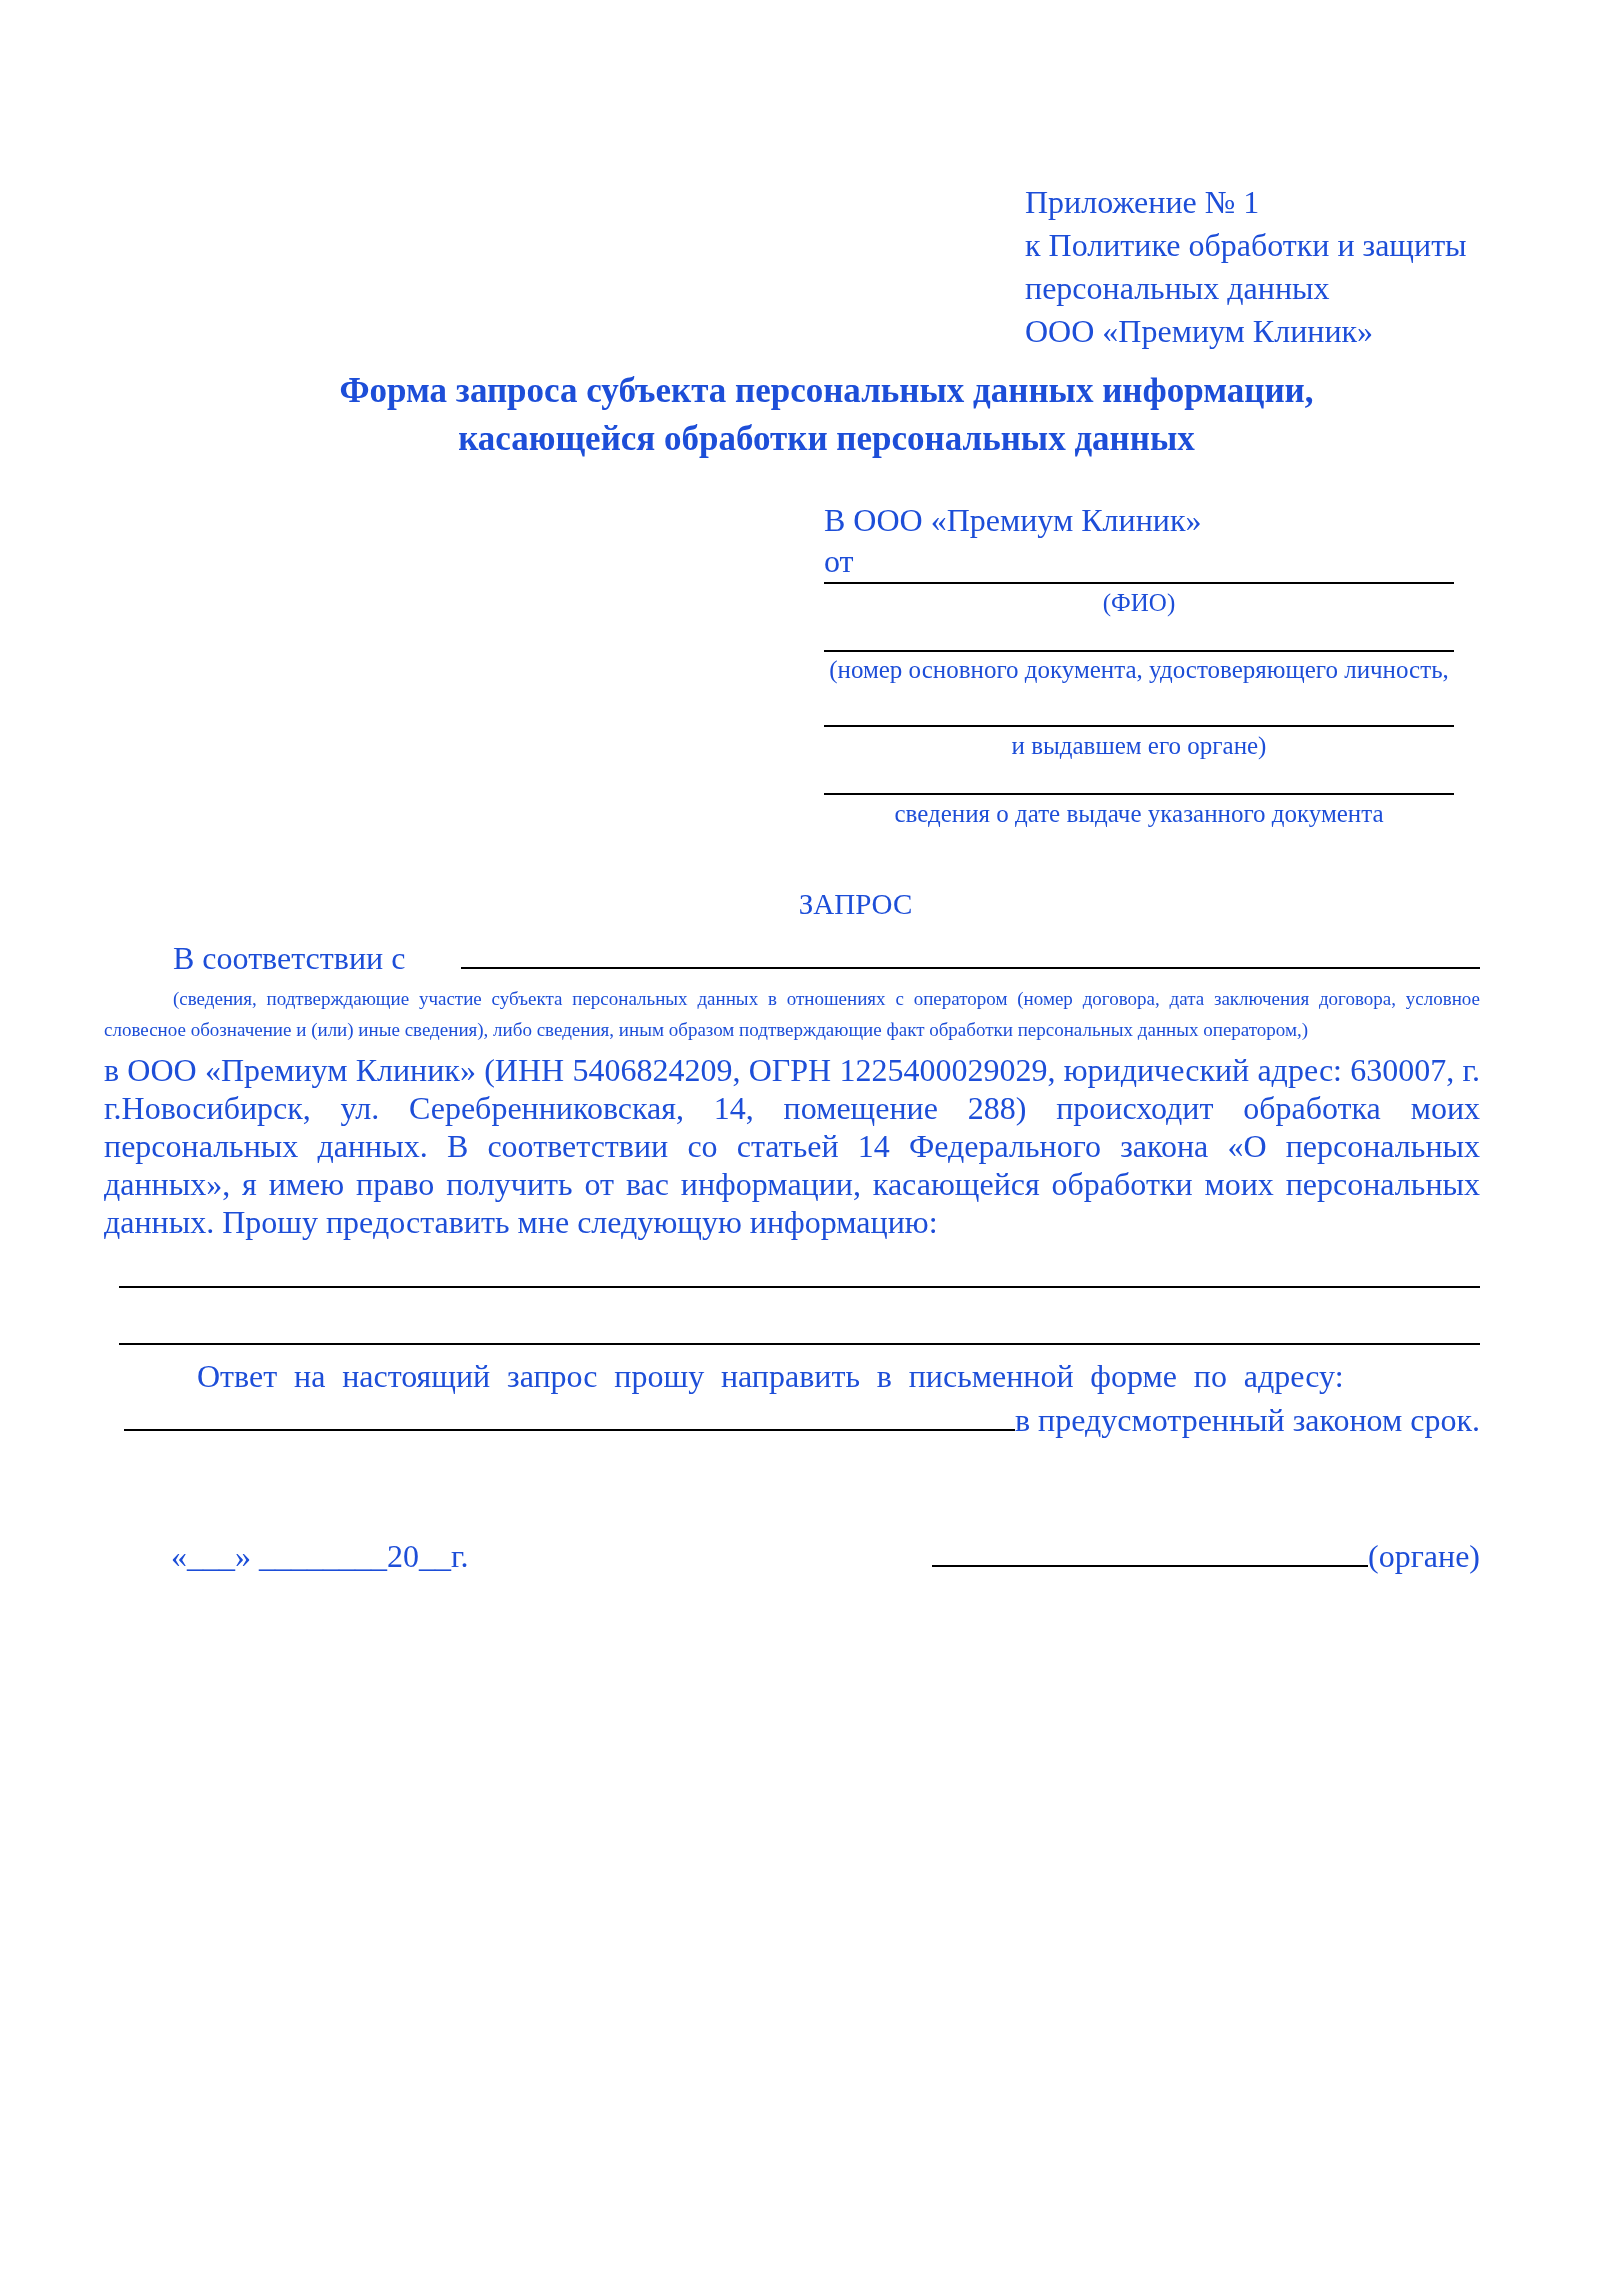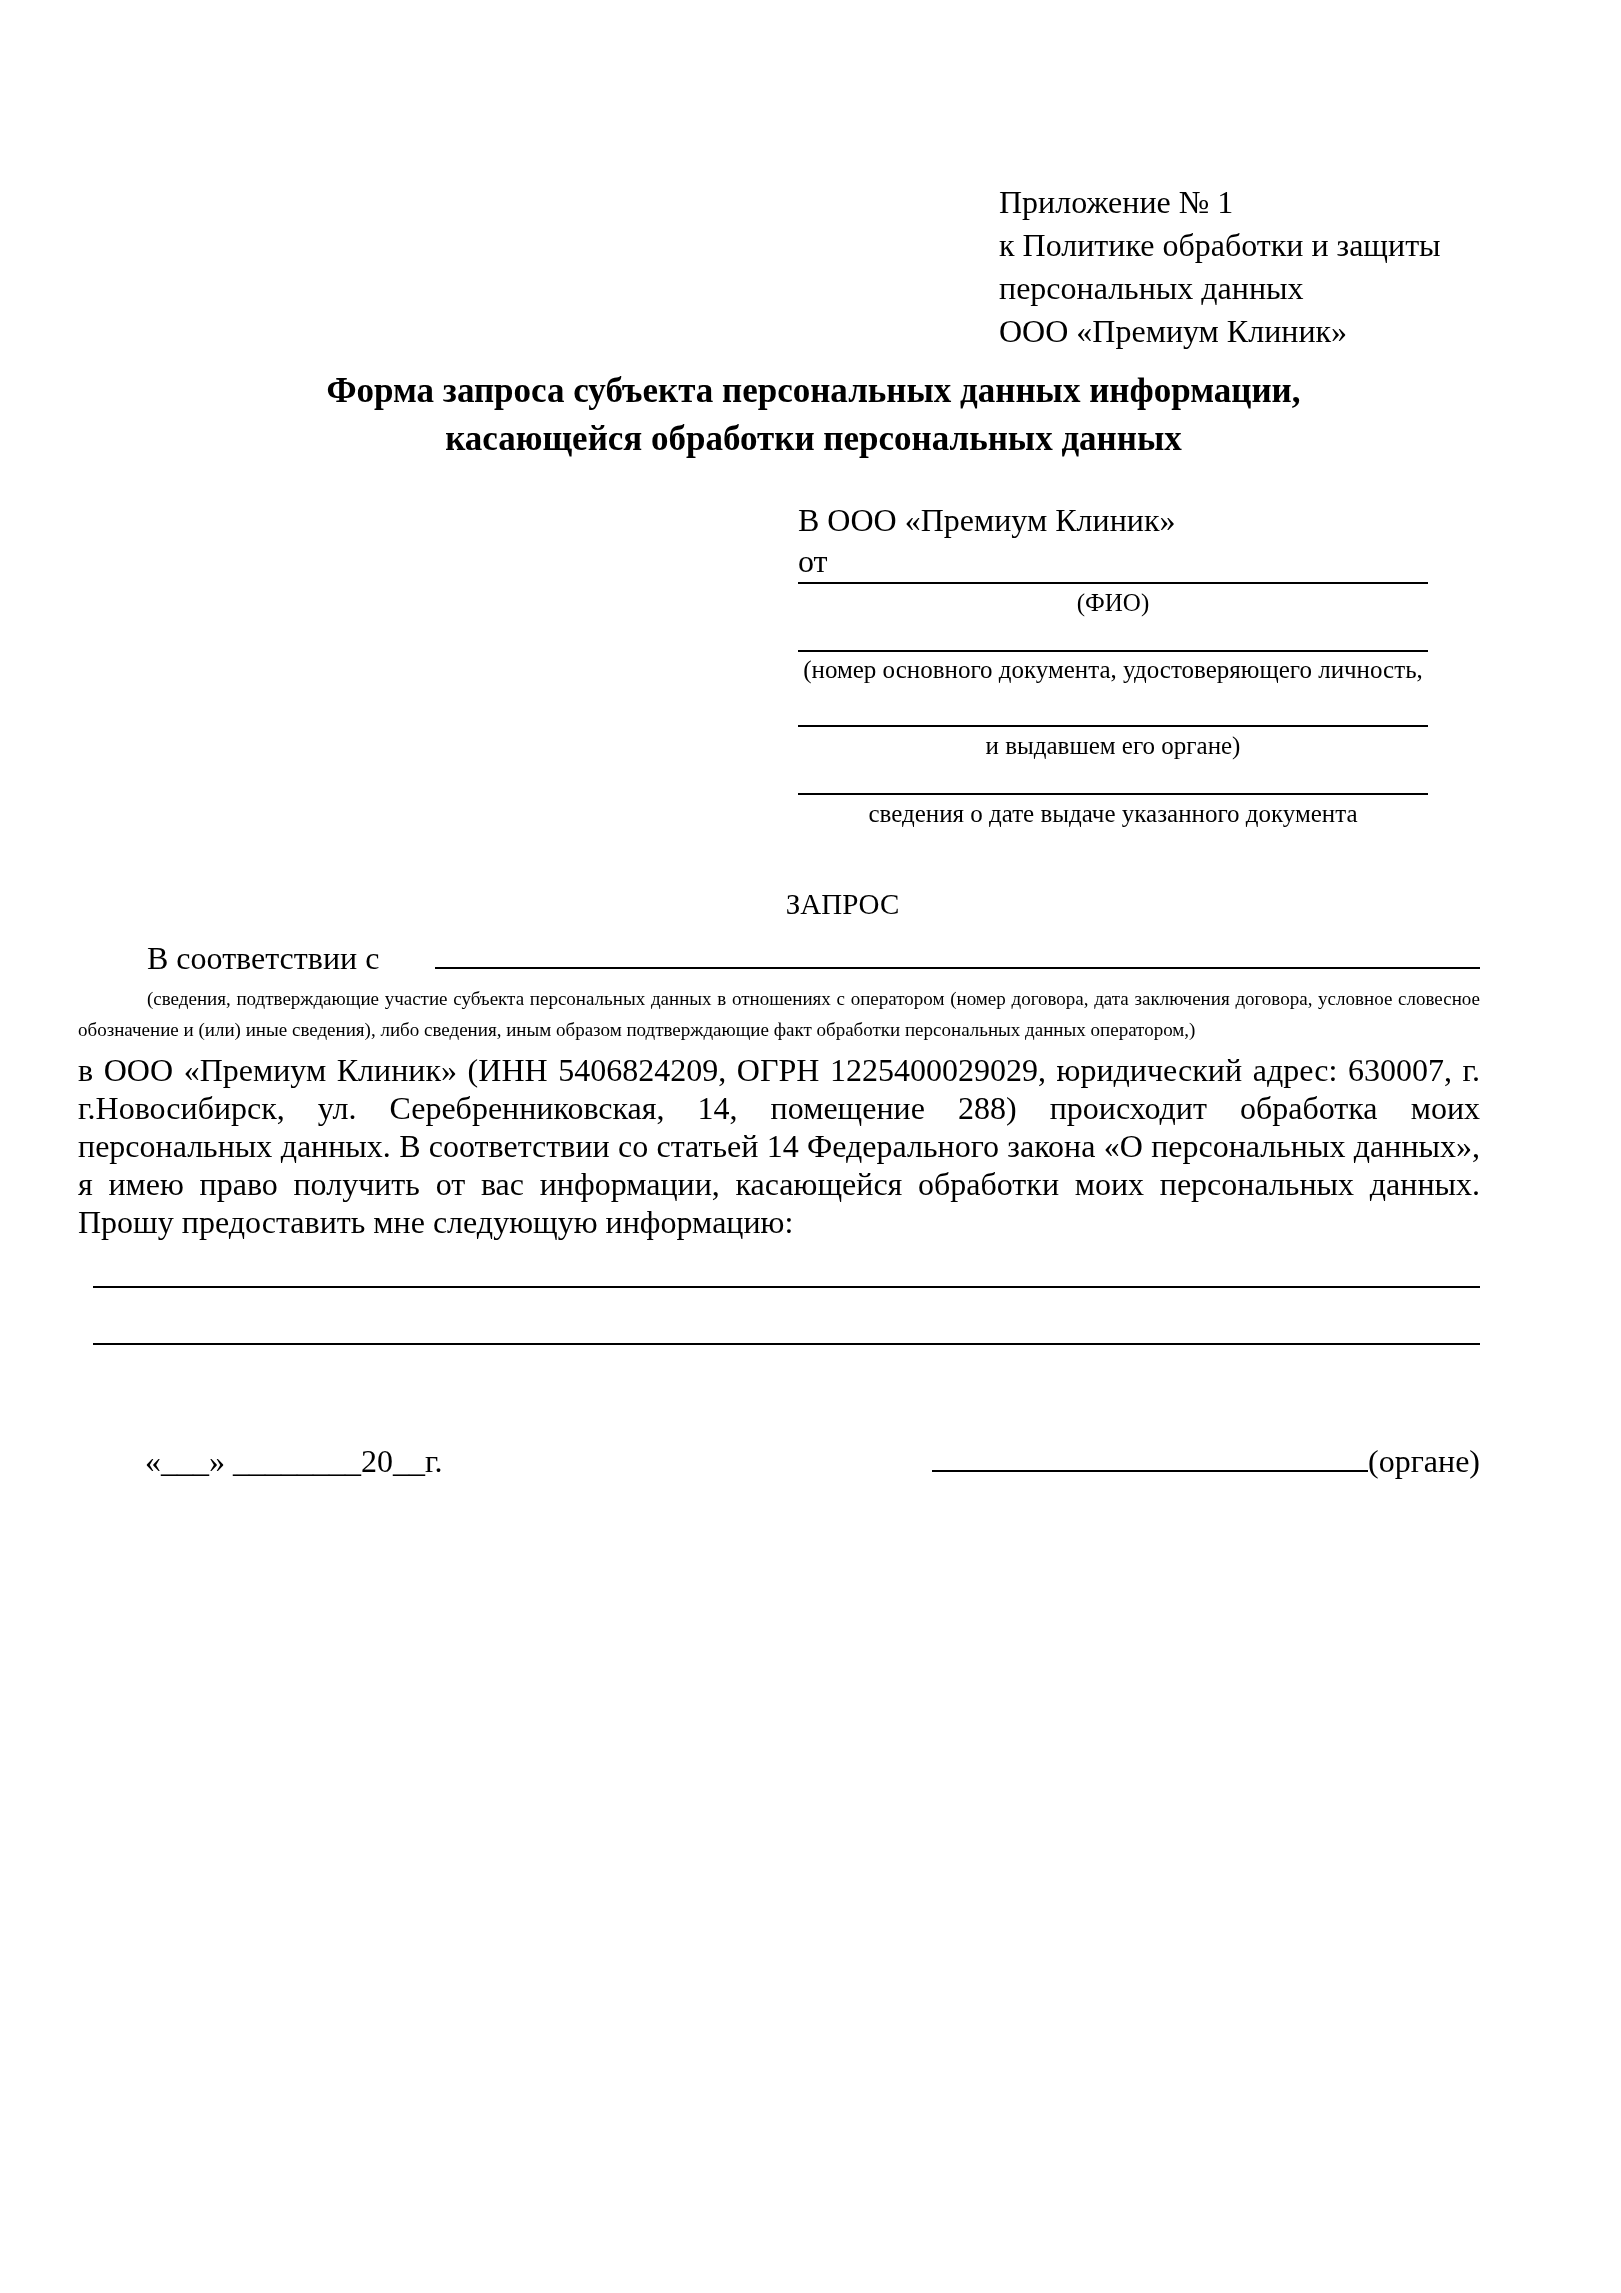--- a/index.html
+++ b/index.html
@@ -6,25 +6,25 @@
     margin: 0;
     padding: 0;
     background: #7a7a7a;
   }
   .page {
     position: relative;
     width: 1621px;
     height: 2294px;
     margin: 0 auto;
     background: #ffffff;
-    color: #000000;
+    color: #1d4ed8;
     font-family: "Liberation Serif", "DejaVu Serif", serif;
     font-size: 32px;
     box-sizing: border-box;
-    padding: 181px 141px 0 78px;
+    padding: 181px 141px 0 104px;
     overflow: hidden;
   }
 
   
   .appendix {
     margin-left: 921px;
     line-height: 43px;
     white-space: nowrap;
   }
   .appendix div { display: block; }
@@ -208,20 +208,27 @@
     <span class="inline-line"></span>
   </div>
 
   <p class="note">(сведения, подтверждающие участие субъекта персональных данных в отношениях с оператором (номер договора, дата заключения договора, условное словесное обозначение и (или) иные сведения), либо сведения, иным образом подтверждающие факт обработки персональных данных оператором,)</p>
 
   <p class="body-par">в ООО «Премиум Клиник» (ИНН 5406824209, ОГРН 1225400029029, юридический адрес: 630007, г. г.Новосибирск, ул. Серебренниковская, 14, помещение 288) происходит обработка моих персональных данных. В соответствии со статьей 14 Федерального закона «О персональных данных», я имею право получить от вас информации, касающейся обработки моих персональных данных. Прошу предоставить мне следующую информацию:</p>
 
   <div class="write-line first"></div>
   <div class="write-line second"></div>
 
+  <div class="reply">
+    <div class="l1">Ответ на настоящий запрос прошу направить в письменной форме по адресу:</div>
+    <div class="l2">
+      <span class="inline-line"></span>
+      <span class="suffix">в предусмотренный законом срок.</span>
+    </div>
+  </div>
 
   <div class="footer-row">
     <span class="date-field">«___» ________20__г.</span>
     <span class="sig">
       <span class="sig-line"></span>
       <span>(органе)</span>
     </span>
   </div>
 
 </div>

